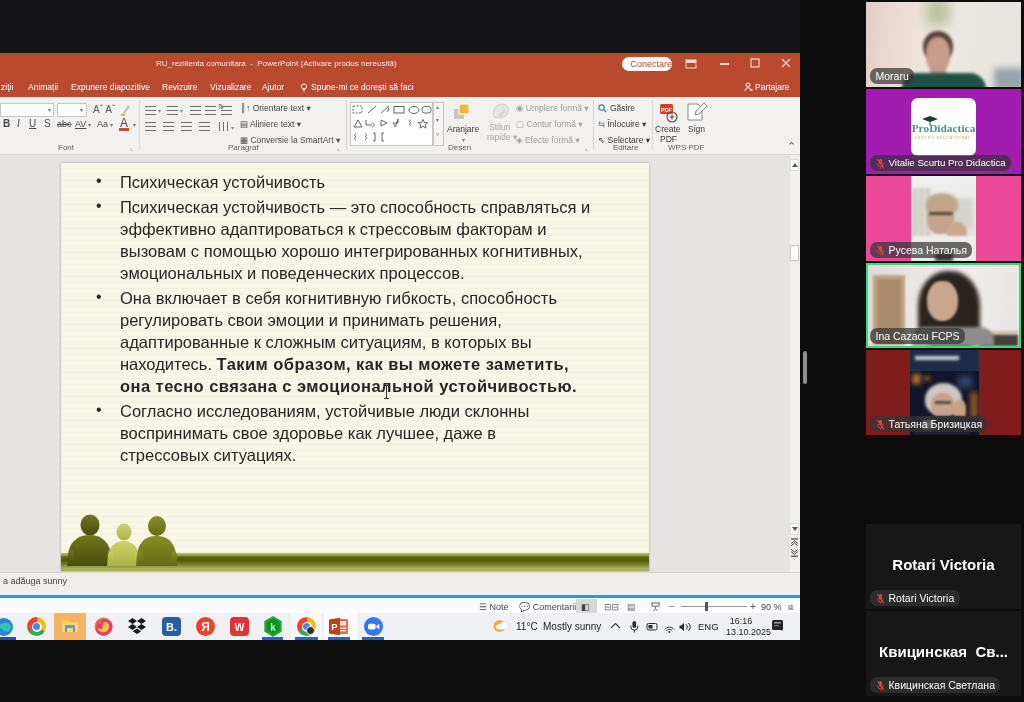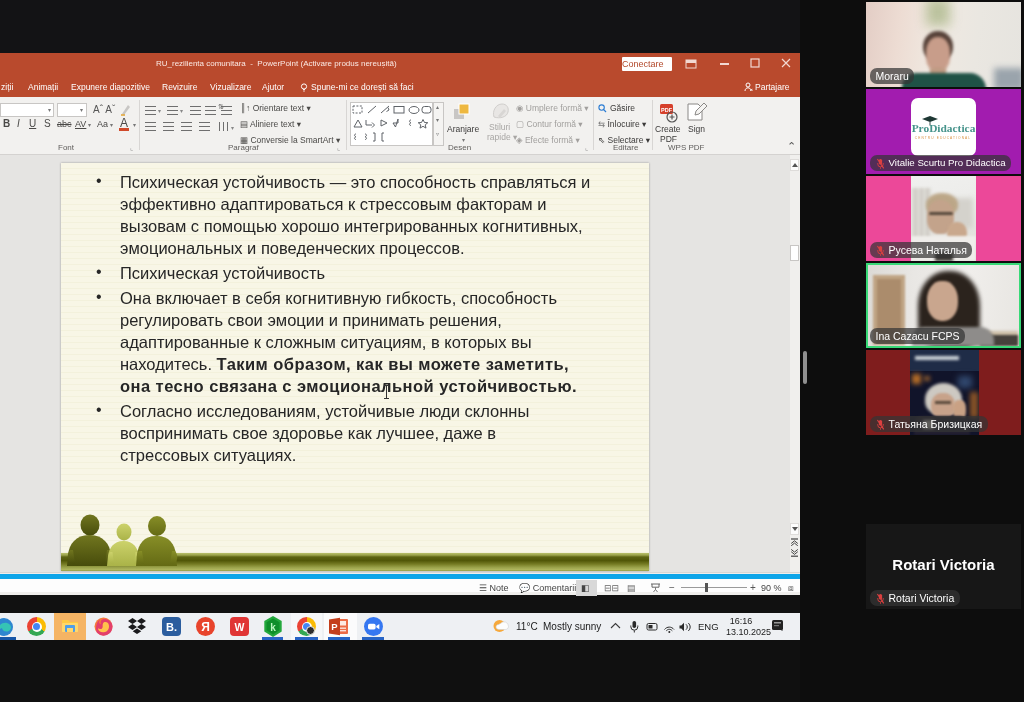--- a/index.html
+++ b/index.html
@@ -7,21 +7,21 @@
   .abs { position:absolute; }
   #share { position:absolute; left:0; top:0; width:800px; height:702px; background:#111; }
   #titlebar { position:absolute; left:0; top:53px; width:800px; height:24px; background:#b94a2d; }
   #menubar { position:absolute; left:0; top:77px; width:800px; height:20px; background:#b94a2d; }
   #ribbon { position:absolute; left:0; top:97px; width:800px; height:58px; background:#f2f1ef; border-bottom:1px solid #d4d2d0;}
   #slidearea { position:absolute; left:0; top:155px; width:800px; height:423px; background:#e5e4e2; }
   #slide { position:absolute; left:61px; top:8px; width:588px; height:408px;
      background:repeating-linear-gradient(#f8f6e6 0 5px, #f3f1dc 5px 6px);
      box-shadow:0 0 2px rgba(0,0,0,.35); }
   #notesbar { position:absolute; left:0; top:572px; width:800px; height:23px; background:#efeeec; border-top:1px solid #d8d6d4; }
-  #statusbar { position:absolute; left:0; top:574px; width:864px; height:18px; background:#fdfdfd; border-top:5px solid #0ea5e9;}
+  #statusbar { position:absolute; left:0; top:595px; width:864px; height:18px; background:#fdfdfd; border-top:3px solid #0ea5e9;}
   #taskbar { position:absolute; left:0; top:613px; width:800px; height:27px; background:#eef0f3; }
   #botblack { position:absolute; left:0; top:640px; width:800px; height:62px; background:#101010; }
   #sidebar { position:absolute; left:800px; top:0; width:224px; height:702px; background:#0d0d0d; }
   .mtxt { color:#fff; font-size:8.5px; position:absolute; top:5px; }
   .tile { position:absolute; left:66px; width:155px; height:85px; background:#161616; overflow:hidden; }
   .nlabel { position:absolute; left:4px; bottom:3px; background:rgba(52,52,52,.72); color:#fff;
      font-size:10.5px; line-height:16px; height:16px; padding:0 5.5px; border-radius:7px; white-space:nowrap; display:flex; align-items:center; gap:4px;}
   .bigname { position:absolute; left:0; right:0; text-align:center; color:#fff; font-weight:bold; font-size:15px; }
   .micoff { width:9px; height:11px; flex:0 0 auto; }
   .rtxt { position:absolute; font-size:8.5px; color:#4a4947; white-space:nowrap; }
@@ -34,21 +34,21 @@
      background:repeating-linear-gradient(to right,#6f6f6f 0 1px,transparent 1px 4px); }
   .para b { letter-spacing:.45px; }
   .para::before { content:"\2022"; position:absolute; left:-24px; top:-1px; font-size:16px; }
 </style></head>
 <body>
 <div id="share">
 
   <div class="abs" style="left:0;top:0;width:800px;height:53px;background:#131315"></div>
   <div id="titlebar">
     <span style="position:absolute;left:156px;top:6px;color:#fbe9e4;font-size:8px;white-space:nowrap">RU_rezilienta comunitara&nbsp; -&nbsp; PowerPoint (Activare produs nereușită)</span>
-    <span style="position:absolute;left:622px;top:4px;width:50px;height:14px;background:#fff;border-radius:1px;color:#b3492c;font-size:9px;text-align:left;line-height:14px">Conectare</span>
+    <span style="position:absolute;left:622px;top:4px;width:50px;height:14px;background:#fff;border-radius:7px;color:#b3492c;font-size:9px;text-align:right;line-height:14px">Conectare</span>
     <svg style="position:absolute;left:685px;top:5px" width="12" height="12" viewBox="0 0 12 12">
         <rect x="1" y="2" width="10" height="8" fill="none" stroke="#f2d9d2" stroke-width="1"></rect>
         <rect x="1" y="2" width="10" height="3" fill="#f2d9d2"></rect>
       </svg>
     <div style="position:absolute;left:720px;top:10px;width:9px;height:1.5px;background:#f2d9d2"></div>
     <svg style="position:absolute;left:750px;top:5px" width="10" height="10" viewBox="0 0 10 10">
         <rect x="1" y="1" width="8" height="8" fill="none" stroke="#f2d9d2" stroke-width="1.2"></rect>
       </svg>
     <svg style="position:absolute;left:781px;top:5px" width="10" height="10" viewBox="0 0 10 10">
         <path d="M1 1 L9 9 M9 1 L1 9" stroke="#f2d9d2" stroke-width="1.2"></path>
@@ -187,22 +187,22 @@
     <svg style="position:absolute;left:744px;top:5px" width="9" height="10" viewBox="0 0 9 10">
         <circle cx="4" cy="3" r="2" fill="none" stroke="#fff" stroke-width="1"></circle>
         <path d="M1 9c0-2 1.4-3.2 3-3.2S7 7 7 9" fill="none" stroke="#fff" stroke-width="1"></path>
         <path d="M6.5 6.8l2 2m0-2l-2 2" stroke="#fff" stroke-width=".8"></path>
       </svg>
     <span class="mtxt" style="left:755px">Partajare</span>
   </div>
   <div id="slidearea">
     <div id="slide">
       <div style="position:absolute;left:59px;top:8px;font-size:16.5px;line-height:22px;color:#262626;white-space:nowrap">
+        <div class="para">Психическая устойчивость</div>
         <div class="para">Психическая устойчивость — это способность справляться и<br>эффективно адаптироваться к стрессовым факторам и<br>вызовам с помощью хорошо интегрированных когнитивных,<br>эмоциональных и поведенческих процессов.</div>
-        <div class="para">Психическая устойчивость</div>
         <div class="para">Она включает в себя когнитивную гибкость, способность<br>регулировать свои эмоции и принимать решения,<br>адаптированные к сложным ситуациям, в которых вы<br>находитесь. <b>Таким образом, как вы можете заметить,</b><br><b>она тесно связана с эмоциональной устойчивостью.</b></div>
         <div class="para">Согласно исследованиям, устойчивые люди склонны<br>воспринимать свое здоровье как лучшее, даже в<br>стрессовых ситуациях.</div>
       </div>
 
       <svg style="position:absolute;left:0px;top:335px;z-index:2" width="160" height="73" viewBox="0 0 160 73">
         <defs>
           <linearGradient id="g1" x1="0" y1="0" x2="0" y2="1">
               <stop offset="0" stop-color="#71761f"></stop>
               <stop offset="1" stop-color="#474c0b"></stop>
             </linearGradient>
@@ -466,13 +466,23 @@
     <div class="bigname" style="top:32px">Rotari Victoria</div>
     <div class="nlabel">
       <svg class="micoff" viewBox="0 0 10 12">
           <rect x="3.2" y="1" width="3.6" height="6.2" rx="1.8" fill="#dc4040"></rect>
           <path d="M2 5.5v1.2a3 3 0 0 0 6 0V5.5M5 10.2v1.6" stroke="#dc4040" stroke-width="1" fill="none"></path>
           <path d="M1.6 1l7 10.4" stroke="#dc4040" stroke-width="1.3"></path>
         </svg>
       Rotari Victoria</div>
   </div>
 
+  <div class="tile" style="top:611px;background:#171717">
+    <div class="bigname" style="top:32px">Квицинская&nbsp; Св...</div>
+    <div class="nlabel">
+      <svg class="micoff" viewBox="0 0 10 12">
+          <rect x="3.2" y="1" width="3.6" height="6.2" rx="1.8" fill="#dc4040"></rect>
+          <path d="M2 5.5v1.2a3 3 0 0 0 6 0V5.5M5 10.2v1.6" stroke="#dc4040" stroke-width="1" fill="none"></path>
+          <path d="M1.6 1l7 10.4" stroke="#dc4040" stroke-width="1.3"></path>
+        </svg>
+      Квицинская Светлана</div>
+  </div>
 </div>
 
 </body></html>

